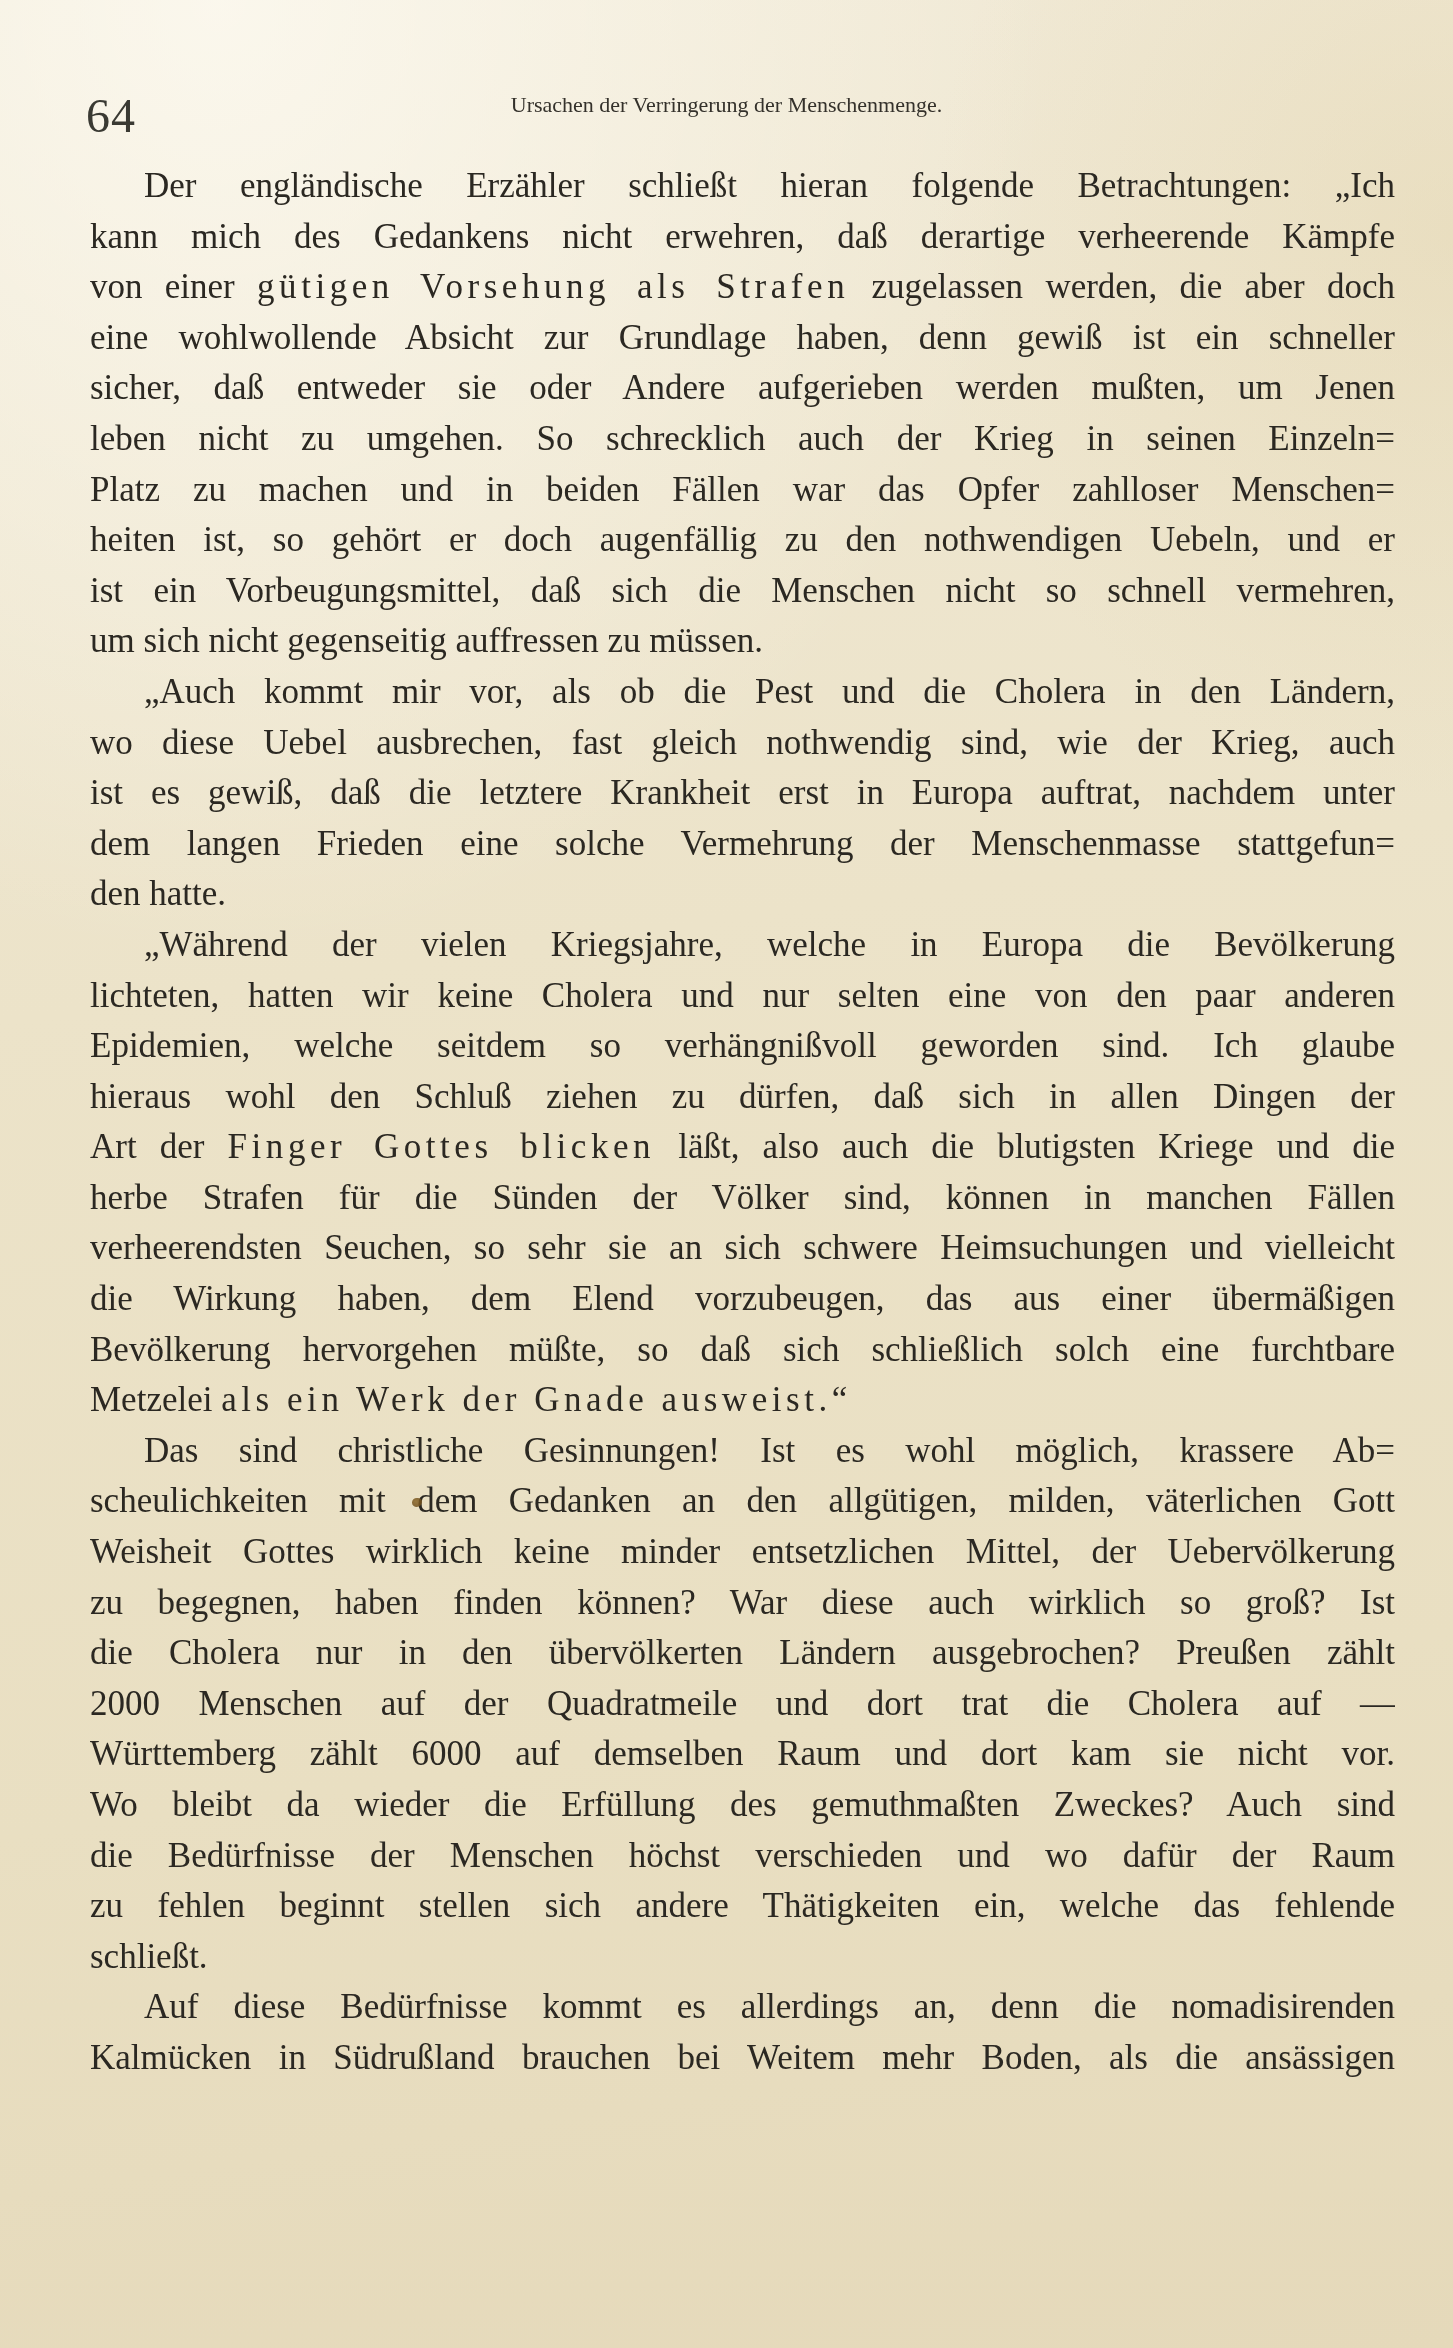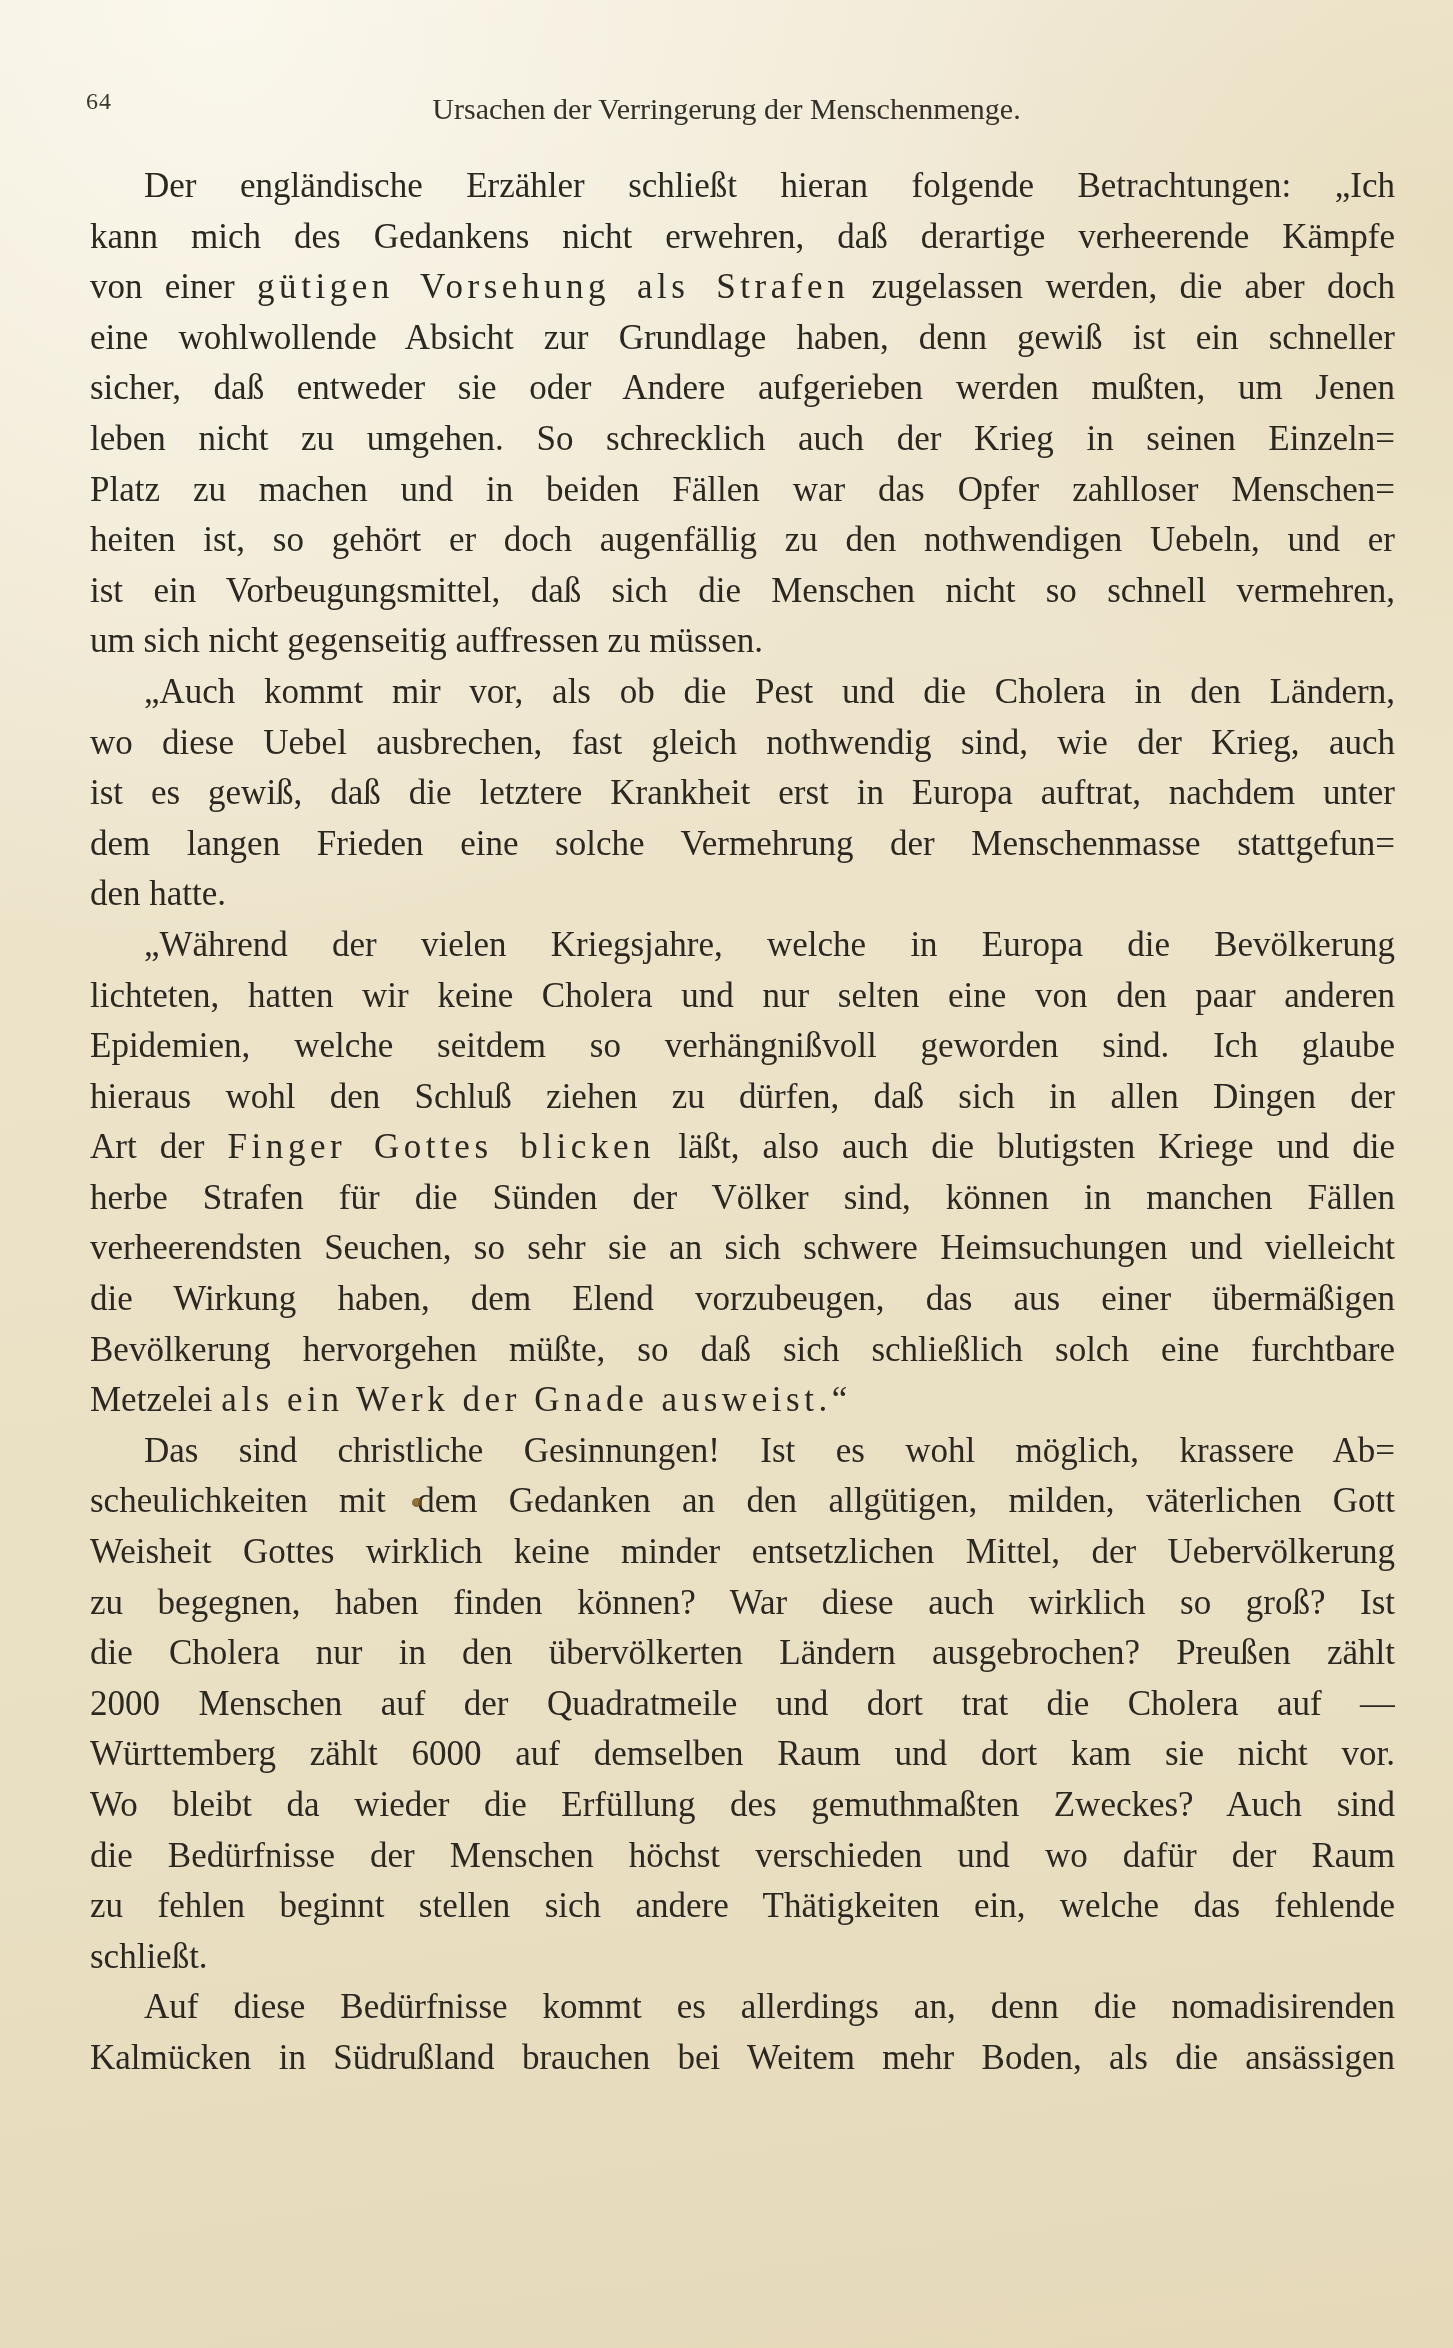--- a/index.html
+++ b/index.html
@@ -10,29 +10,29 @@
     font-family: "Liberation Serif", "DejaVu Serif", serif;
     background:
       radial-gradient(120% 85% at 15% 0%, rgba(255,253,246,0.70) 0%, rgba(255,253,246,0) 48%),
       radial-gradient(60% 40% at 100% 10%, rgba(222,205,160,0.35) 0%, rgba(222,205,160,0) 60%),
       linear-gradient(172deg, #f1ead7 0%, #ece3c9 40%, #e9dfc2 72%, #e5d9ba 100%);
   }
   .paper { position: absolute; inset: 0; }
   .pagenum {
     position: absolute;
     left: 86px; top: 88px;
-    font-size: 24px;
+    font-size: 48px;
     color: #3a3a33;
     letter-spacing: 1px;
   }
   .runhead {
     position: absolute;
     left: 0; right: 0; top: 92px;
     text-align: center;
-    font-size: 30px;
+    font-size: 22px;
     color: #34312b;
   }
   #text-block {
     position: absolute;
     left: 62px; top: 161px;
     width: 1333px;
     color: #2b2822;
   }
   .line {
     height: 50.6px;

